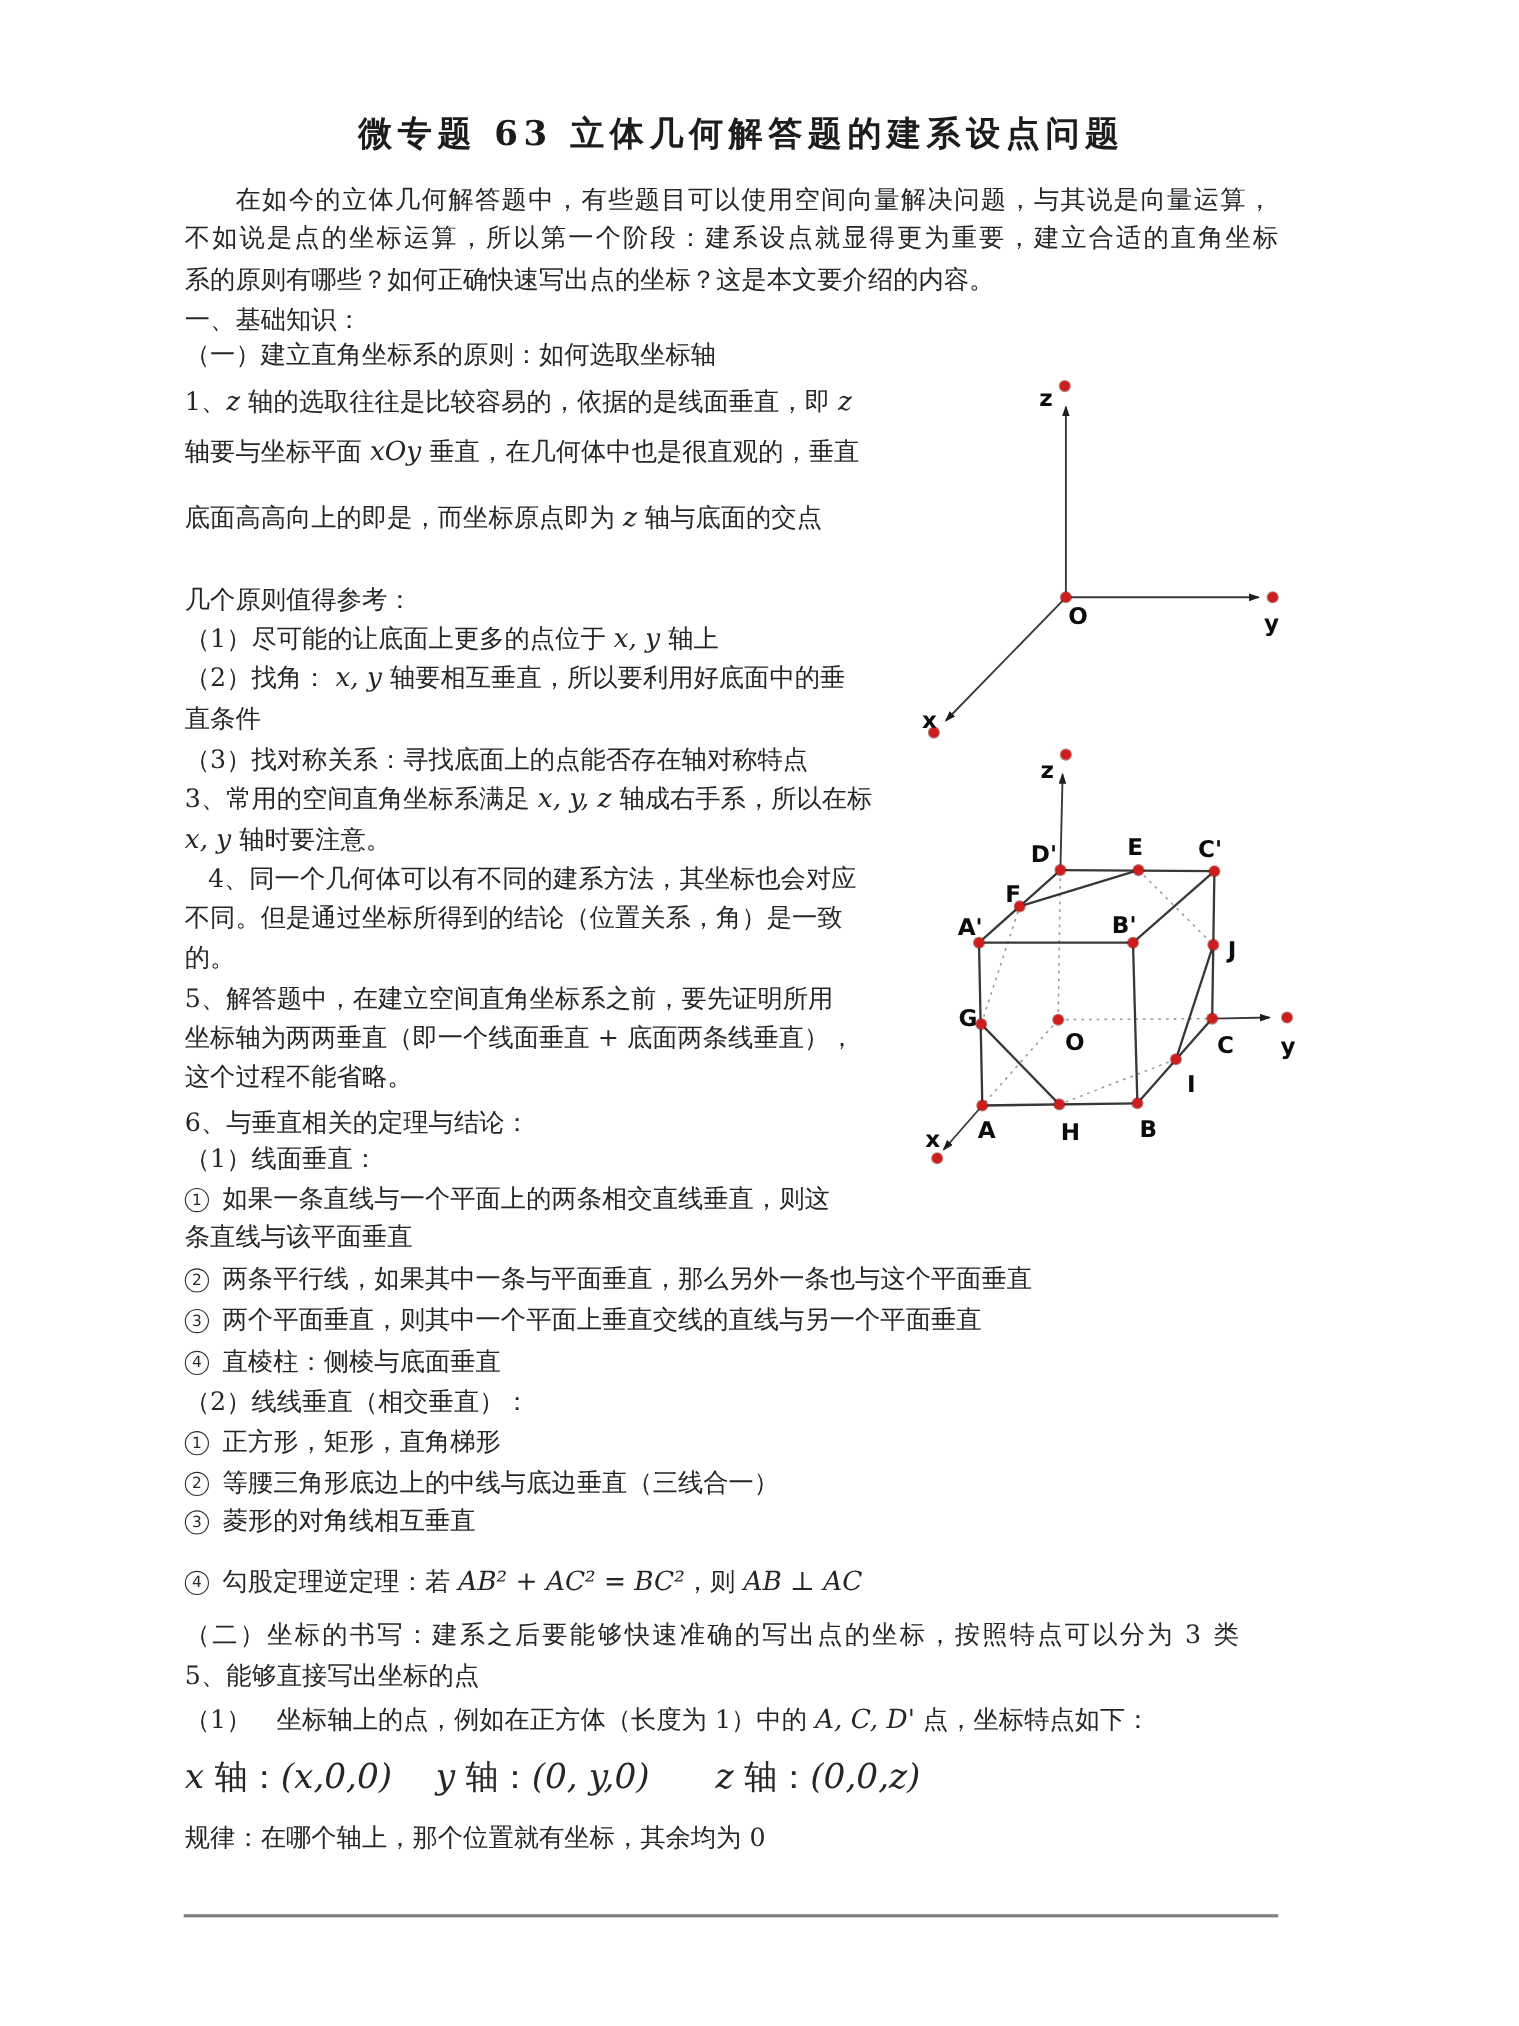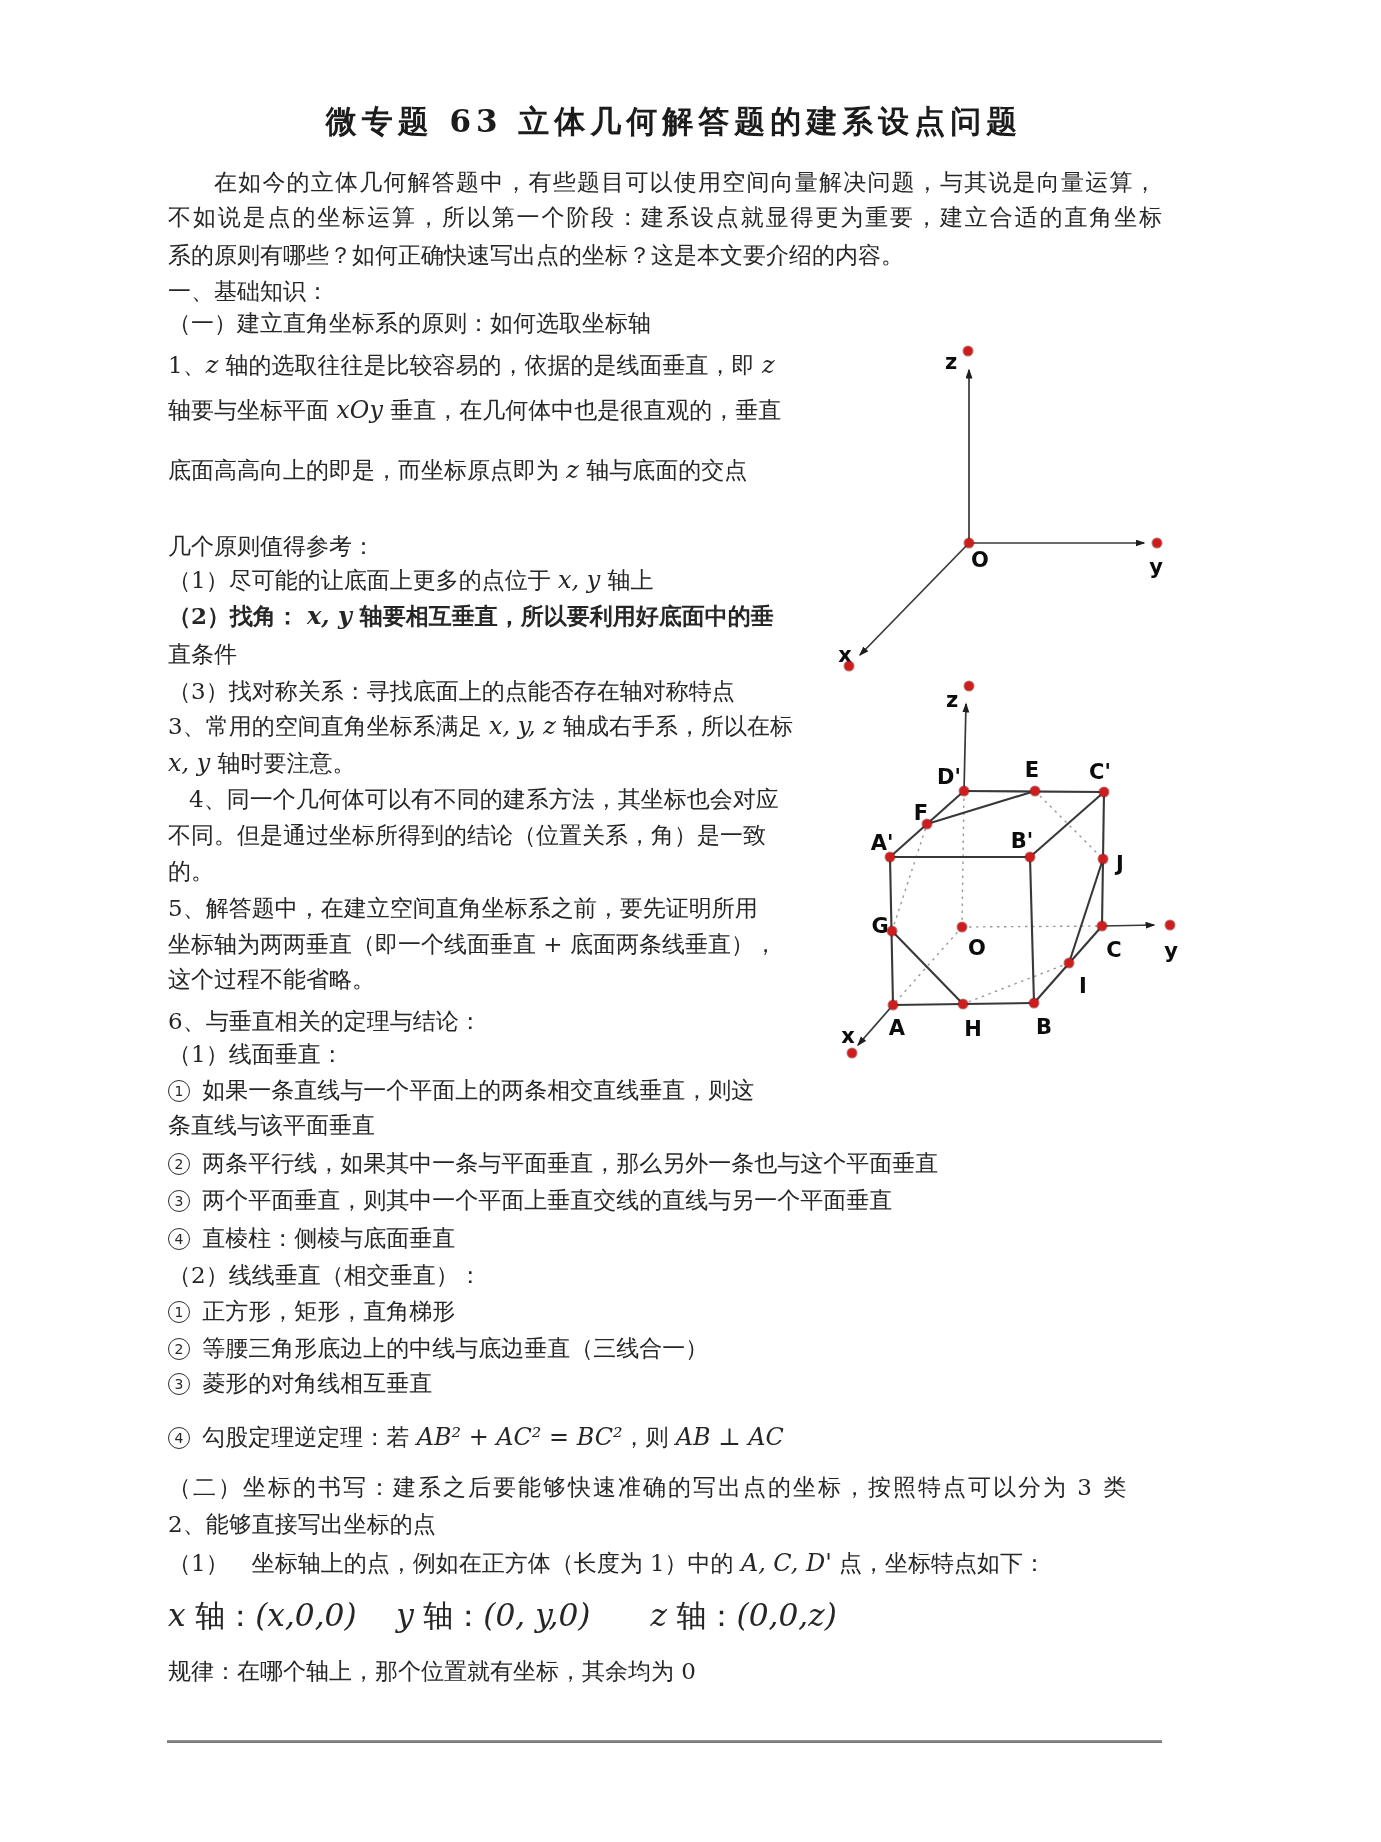--- a/index.html
+++ b/index.html
@@ -58,21 +58,21 @@
       <div class="line" style="left: 168px; top: 204px; letter-spacing: 1.9px;"><span>不如说是点的坐标运算，所以第一个阶段：建系设点就显得更为重要，建立合适的直角坐标</span></div>
       <div class="line" style="left: 214px; top: 169px; letter-spacing: 1.2px;"><span>在如今的立体几何解答题中，有些题目可以使用空间向量解决问题，与其说是向量运算，</span></div>
       <div class="line" style="left: 168px; top: 242px;"><span>系的原则有哪些？如何正确快速写出点的坐标？这是本文要介绍的内容。</span></div>
       <div class="line" style="left: 168px; top: 278px;"><span>一、基础知识：</span></div>
       <div class="line" style="left: 168px; top: 310px;"><span>（一）建立直角坐标系的原则：如何选取坐标轴</span></div>
       <div class="line" style="left: 168px; top: 352px;"><span>1、</span><span class="m">z</span><span> 轴的选取往往是比较容易的，依据的是线面垂直，即 </span><span class="m">z</span></div>
       <div class="line" style="left: 168px; top: 457px;"><span>底面高高向上的即是，而坐标原点即为 </span><span class="m">z</span><span> 轴与底面的交点</span></div>
       <div class="line" style="left: 168px; top: 397px;"><span>轴要与坐标平面 </span><span class="m">xOy</span><span> 垂直，在几何体中也是很直观的，垂直</span></div>
       <div class="line" style="left: 168px; top: 533px;"><span>几个原则值得参考：</span></div>
       <div class="line" style="left: 168px; top: 567px;"><span>（1）尽可能的让底面上更多的点位于 </span><span class="m">x, y</span><span> 轴上</span></div>
-      <div class="line" style="left: 168px; top: 603px; font-weight: bold;"><span>（2）找角： </span><span class="m">x, y</span><span> 轴要相互垂直，所以要利用好底面中的垂</span></div>
+      <div class="line" style="left: 168px; top: 603px;"><span>（2）找角： </span><span class="m">x, y</span><span> 轴要相互垂直，所以要利用好底面中的垂</span></div>
       <div class="line" style="left: 168px; top: 641px;"><span>直条件</span></div>
       <div class="line" style="left: 168px; top: 678px;"><span>（3）找对称关系：寻找底面上的点能否存在轴对称特点</span></div>
       <div class="line" style="left: 168px; top: 713px;"><span>3、常用的空间直角坐标系满足 </span><span class="m">x, y, z</span><span> 轴成右手系，所以在标</span></div>
       <div class="line" style="left: 168px; top: 750px;"><span class="m">x, y</span><span> 轴时要注意。</span></div>
       <div class="line" style="left: 168px; top: 786px; margin-left: 21px;"><span>4、同一个几何体可以有不同的建系方法，其坐标也会对应</span></div>
       <div class="line" style="left: 168px; top: 822px;"><span>不同。但是通过坐标所得到的结论（位置关系，角）是一致</span></div>
       <div class="line" style="left: 168px; top: 858px;"><span>的。</span></div>
       <div class="line" style="left: 168px; top: 895px;"><span>5、解答题中，在建立空间直角坐标系之前，要先证明所用</span></div>
       <div class="line" style="left: 168px; top: 931px;"><span>坐标轴为两两垂直（即一个线面垂直 + 底面两条线垂直），</span></div>
       <div class="line" style="left: 168px; top: 966px;"><span>这个过程不能省略。</span></div>
@@ -82,21 +82,21 @@
       <div class="line" style="left: 168px; top: 1112px;"><span>条直线与该平面垂直</span></div>
       <div class="line" style="left: 168px; top: 1150px;"><span class="circ">2</span><span> 两条平行线，如果其中一条与平面垂直，那么另外一条也与这个平面垂直</span></div>
       <div class="line" style="left: 168px; top: 1187px;"><span class="circ">3</span><span> 两个平面垂直，则其中一个平面上垂直交线的直线与另一个平面垂直</span></div>
       <div class="line" style="left: 168px; top: 1225px;"><span class="circ">4</span><span> 直棱柱：侧棱与底面垂直</span></div>
       <div class="line" style="left: 168px; top: 1262px;"><span>（2）线线垂直（相交垂直）：</span></div>
       <div class="line" style="left: 168px; top: 1298px;"><span class="circ">1</span><span> 正方形，矩形，直角梯形</span></div>
       <div class="line" style="left: 168px; top: 1335px;"><span class="circ">2</span><span> 等腰三角形底边上的中线与底边垂直（三线合一）</span></div>
       <div class="line" style="left: 168px; top: 1370px;"><span class="circ">3</span><span> 菱形的对角线相互垂直</span></div>
       <div class="line" style="left: 168px; top: 1424px;"><span class="circ">4</span><span> 勾股定理逆定理：若 </span><span class="m">AB² + AC² = BC²</span><span>，则 </span><span class="m">AB ⊥ AC</span></div>
       <div class="line" style="left: 168px; top: 1474px; letter-spacing: 2px;"><span>（二）坐标的书写：建系之后要能够快速准确的写出点的坐标，按照特点可以分为 3 类</span></div>
-      <div class="line" style="left: 168px; top: 1511px;"><span>2、能够直接写出坐标的点</span></div>
+      <div class="line" style="left: 168px; top: 1511px;"><span>5、能够直接写出坐标的点</span></div>
       <div class="line" style="left: 168px; top: 1550px;"><span>（1）　坐标轴上的点，例如在正方体（长度为 1）中的 </span><span class="m">A, C, D'</span><span> 点，坐标特点如下：</span></div>
       <div class="line" style="left: 168px; top: 1598px; font-size: 30px;"><span class="m">x</span><span> 轴：</span><span class="m">(x,0,0)</span><span>　 </span><span class="m">y</span><span> 轴：</span><span class="m">(0, y,0)</span><span>　　</span><span class="m">z</span><span> 轴：</span><span class="m">(0,0,z)</span></div>
       <div class="line" style="left: 168px; top: 1658px;"><span>规律：在哪个轴上，那个位置就有坐标，其余均为 0</span></div>
     </div>
 
   <svg class="fig-svg" viewBox="0 0 1381 1842" xmlns="http://www.w3.org/2000/svg">
     <defs>
       <marker id="arr" markerWidth="11" markerHeight="9" refX="8.5" refY="3.5" orient="auto" markerUnits="userSpaceOnUse">
         <path d="M0,0 L10,3.5 L0,7 Z" fill="#1e1e1e"></path>
       </marker>

